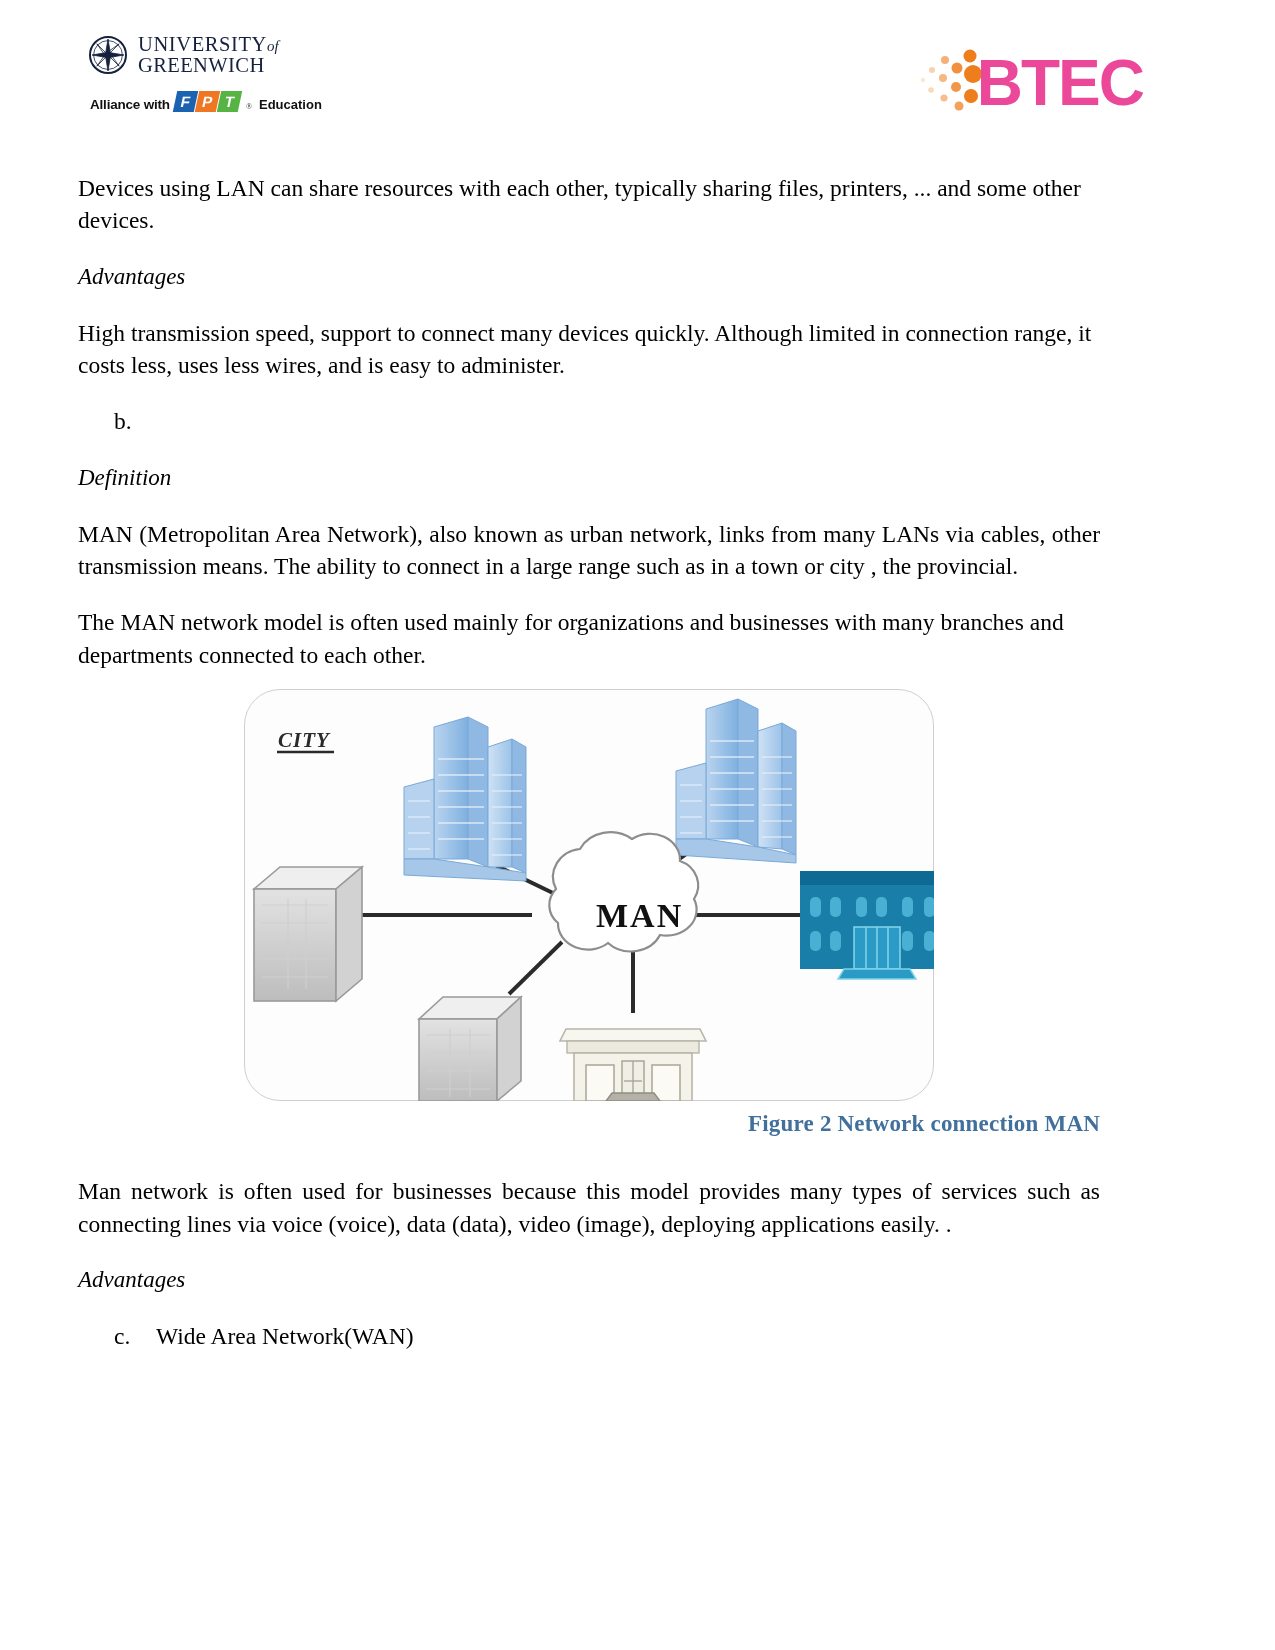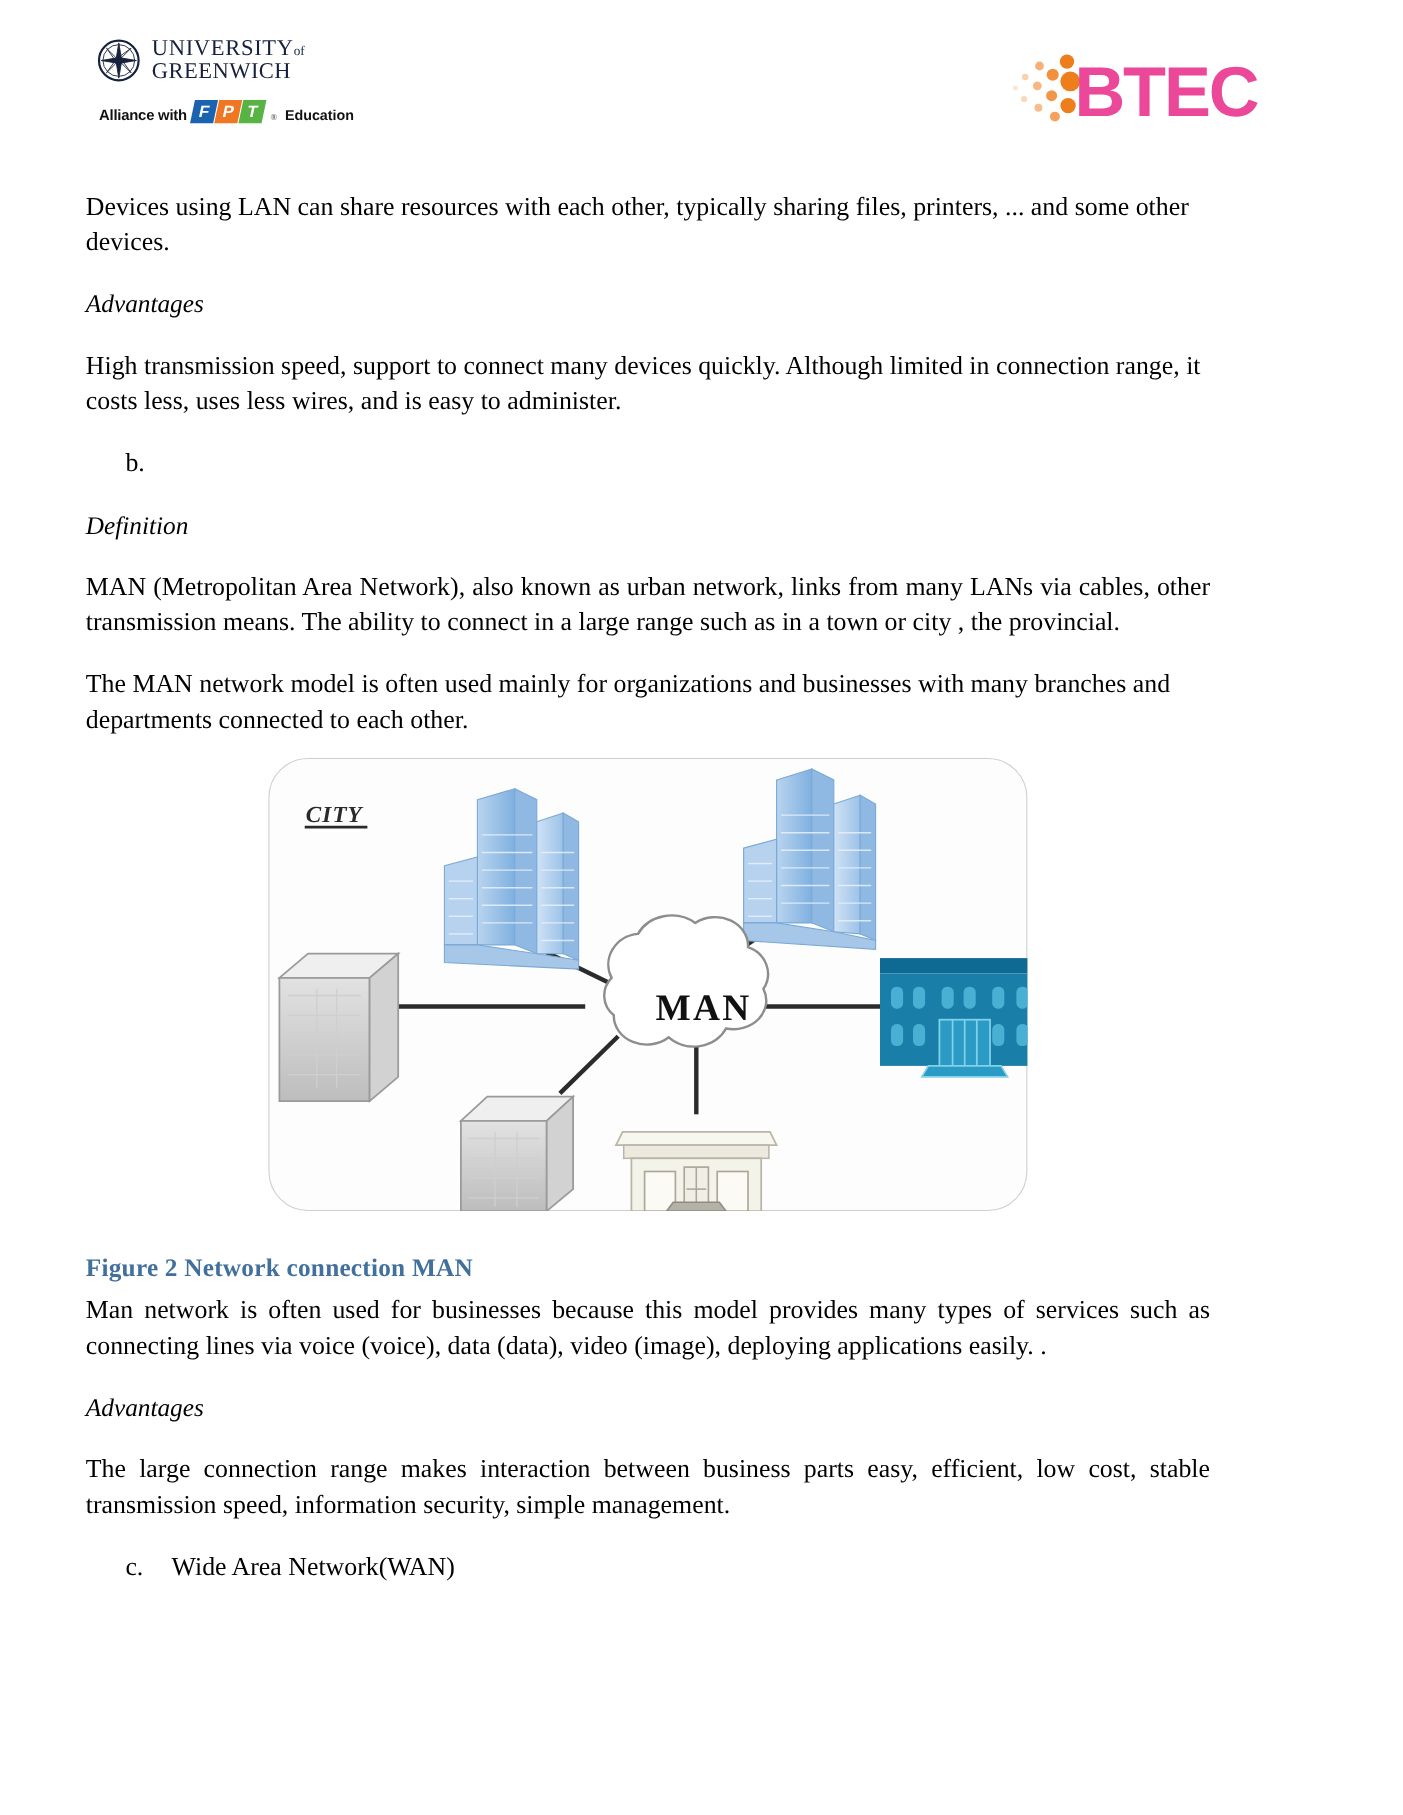--- a/index.html
+++ b/index.html
@@ -52,21 +52,22 @@
     font-family: "Liberation Serif", "DejaVu Serif", serif;
     line-height: 1.02;
     color: #16213d;
   }
   .uog-line1 {
     font-size: 20.5px;
     letter-spacing: 0.6px;
     font-weight: 400;
   }
   .uog-line1 .of {
-    font-size: 12px;
+    font-size: 15px;
+    font-style: italic;
     letter-spacing: 0;
   }
   .uog-line2 {
     font-size: 20.5px;
     letter-spacing: 0.4px;
     font-weight: 400;
   }
   .uog-alliance {
     margin-top: 14px;
     margin-left: 2px;
@@ -188,26 +189,25 @@
     left: 166px;
     top: -6px;
     width: 690px;
     height: 412px;
   }
   .fig-caption {
     position: absolute;
     left: 0;
     top: 416px;
     width: 1022px;
-    text-align: left;
+    text-align: right;
     color: #41709c;
     font-weight: 700;
     font-size: 23px;
     letter-spacing: 0.2px;
-    margin-top: 29px;
   }
 </style>
 </head>
 <body>
 
 <div class="page">
 
   <div class="header">
 
     <div class="uog-logo">
@@ -456,21 +456,20 @@
         <text x="352" y="238" font-family="Liberation Serif, serif" font-size="34" font-weight="700" fill="#111111" letter-spacing="2">MAN</text>
       </svg>
 
       <div class="fig-caption">Figure 2 Network connection MAN</div>
     </div>
 
     <p class="para justify" style="margin-top:40px;">Man network is often used for businesses because this model provides many types of services such as connecting lines via voice (voice), data (data), video (image), deploying applications easily. .</p>
 
     <p class="ital">Advantages</p>
 
-    <p class="para justify">The large connection range makes interaction between business parts easy, efficient, low cost, stable transmission speed, information security, simple management.</p>
 
     <div class="listitem">
       <span class="marker">c.</span>
       <span>Wide Area Network(WAN)</span>
     </div>
 
   </div>
 </div>
 
 </body></html>

